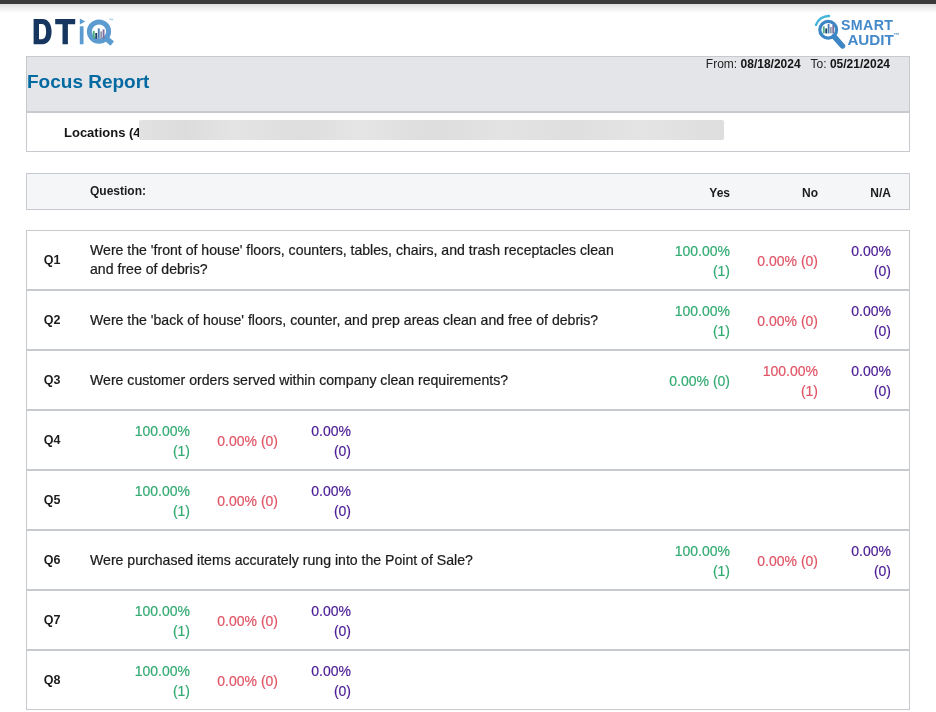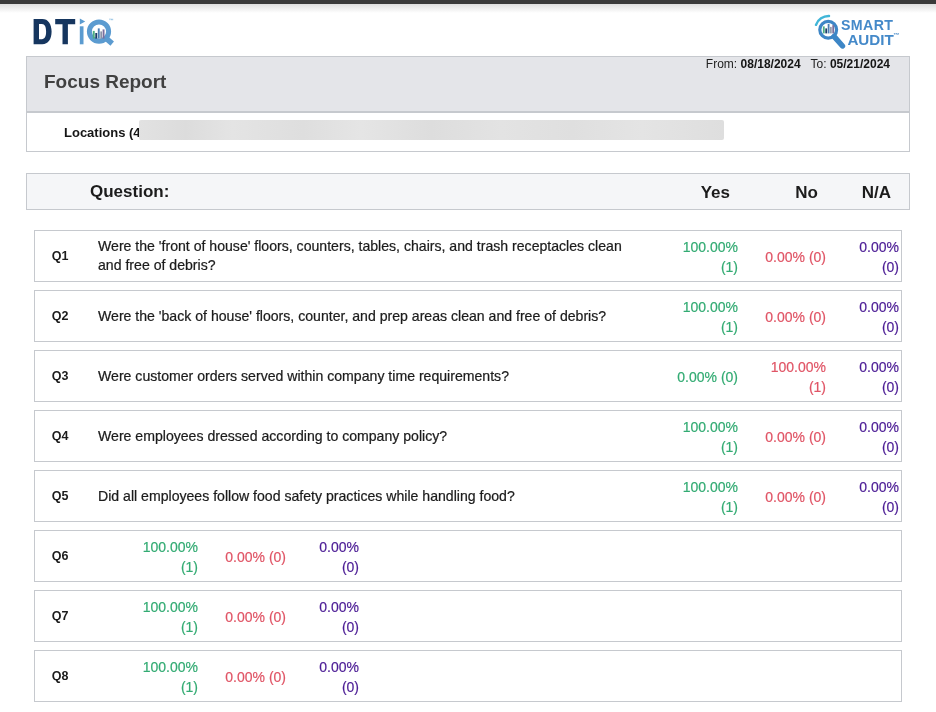--- a/index.html
+++ b/index.html
@@ -2,36 +2,36 @@
 <html><head>
 <meta charset="utf-8">
 <style>
   html,body{margin:0;padding:0;}
   body{width:936px;height:712px;background:#fff;font-family:"Liberation Sans",sans-serif;overflow:hidden;position:relative;}
   .topbar{position:absolute;left:0;top:0;width:936px;height:4px;background:#3a3a3a;}
   .topshadow{position:absolute;left:0;top:4px;width:936px;height:9px;background:linear-gradient(#dedede,#ffffff);}
   .wrap{position:absolute;left:26px;top:56px;width:884px;}
   .box{box-sizing:border-box;border:1px solid #c6c9ce;}
   .frbox{height:56px;background:#e4e5e9;display:flex;align-items:center;position:relative;}
-  .frtitle{font-size:19px;font-weight:bold;color:#404040;margin-left:17px;position:relative;top:-2.5px;}
+  .frtitle{font-size:19px;font-weight:bold;color:#0369a1;margin-left:0;position:relative;top:-2.5px;}
   .frdates{position:absolute;right:19px;top:0;height:100%;display:flex;align-items:flex-start;font-size:12px;color:#222;}
   .frdates b{color:#151515;}
   .locbox{height:40px;background:#fff;display:flex;align-items:center;position:relative;}
   .loclabel{font-size:13px;font-weight:bold;color:#151515;margin-left:37px;}
   .redact{position:absolute;left:112px;top:7px;width:585px;height:20px;border-radius:2px;
      background:linear-gradient(90deg,#e2e2e2 0%,#dcdcdc 8%,#e4e4e4 16%,#dedede 28%,#e5e5e5 38%,#dddddd 50%,#e3e3e3 62%,#dfdfdf 74%,#e4e4e4 86%,#dedede 100%);}
   .thead{margin-top:21px;height:37px;background:#f5f6f8;display:flex;align-items:center;font-weight:bold;font-size:12px;color:#1c1c1c;}
   .rows{margin-top:20px;}
-  .row{height:52px;background:#fff;display:flex;align-items:center;margin:8px;}
+  .row{height:60px;background:#fff;display:flex;align-items:center;margin:0;}
   .cq{box-sizing:border-box;width:50px;text-align:center;font-weight:bold;font-size:12.5px;color:#1c1c1c;flex:none;}
   .cquestion{box-sizing:border-box;width:540px;padding-left:13px;font-size:14.1px;line-height:19px;color:#1c1c1c;flex:none;white-space:nowrap;-webkit-text-stroke:0.22px #1c1c1c;}
   .cyes{box-sizing:border-box;width:116px;padding:0 3px 0 48px;position:relative;top:1px;text-align:right;font-size:14px;line-height:20px;flex:none;-webkit-text-stroke:0.2px;}
   .cno{box-sizing:border-box;width:89px;padding:0 4px 0 21px;position:relative;top:1px;text-align:right;font-size:14px;line-height:20px;flex:none;-webkit-text-stroke:0.2px;}
   .cna{box-sizing:border-box;width:87px;padding:0 18px 0 17px;position:relative;top:1px;text-align:right;font-size:14px;line-height:20px;flex:none;-webkit-text-stroke:0.2px;}
-  .thead .cquestion,.thead .cyes,.thead .cno,.thead .cna{font-size:17px;-webkit-text-stroke:0px transparent;}
+  .thead .cquestion,.thead .cyes,.thead .cno,.thead .cna{font-size:12px;-webkit-text-stroke:0px transparent;}
   .g{color:#33ab73;}
   .r{color:#e05566;}
   .k{color:#4c1d95;}
   .logo-dtiq{position:absolute;left:28px;top:14px;}
   .logo-sa{position:absolute;left:806px;top:8px;}
 </style>
 </head>
 <body>
 <div class="topbar"></div>
 <div class="topshadow"></div>
@@ -100,41 +100,40 @@
     </div>
     <div class="box row">
       <div class="cq">Q2</div>
       <div class="cquestion">Were the 'back of house' floors, counter, and prep areas clean and free of debris?</div>
       <div class="cyes g">100.00%<br>(1)</div>
       <div class="cno r">0.00% (0)</div>
       <div class="cna k">0.00%<br>(0)</div>
     </div>
     <div class="box row">
       <div class="cq">Q3</div>
-      <div class="cquestion">Were customer orders served within company time requirements?</div>
+      <div class="cquestion">Were customer orders served within company clean requirements?</div>
       <div class="cyes g">0.00% (0)</div>
       <div class="cno r">100.00%<br>(1)</div>
       <div class="cna k">0.00%<br>(0)</div>
     </div>
     <div class="box row">
       <div class="cq">Q4</div>
-      <div class="cquestion">Were employees dressed according to company policy?</div>
       <div class="cyes g">100.00%<br>(1)</div>
       <div class="cno r">0.00% (0)</div>
       <div class="cna k">0.00%<br>(0)</div>
     </div>
     <div class="box row">
       <div class="cq">Q5</div>
-      <div class="cquestion">Did all employees follow food safety practices while handling food?</div>
       <div class="cyes g">100.00%<br>(1)</div>
       <div class="cno r">0.00% (0)</div>
       <div class="cna k">0.00%<br>(0)</div>
     </div>
     <div class="box row">
       <div class="cq">Q6</div>
+      <div class="cquestion">Were purchased items accurately rung into the Point of Sale?</div>
       <div class="cyes g">100.00%<br>(1)</div>
       <div class="cno r">0.00% (0)</div>
       <div class="cna k">0.00%<br>(0)</div>
     </div>
     <div class="box row">
       <div class="cq">Q7</div>
       <div class="cyes g">100.00%<br>(1)</div>
       <div class="cno r">0.00% (0)</div>
       <div class="cna k">0.00%<br>(0)</div>
     </div>

